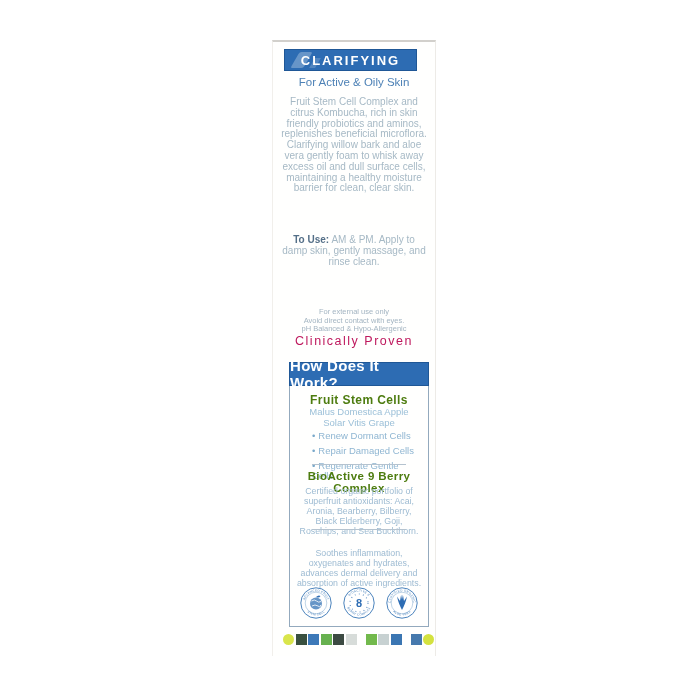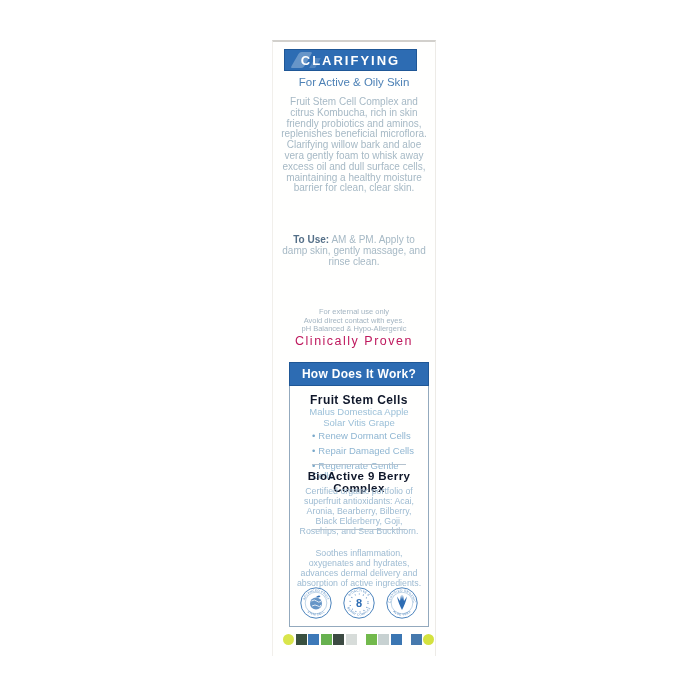--- a/index.html
+++ b/index.html
@@ -24,22 +24,22 @@
   .p-use{top:193px;left:8px;width:146px;}
   .p-use b{color:#546f88;font-weight:bold;}
   .fine{position:absolute;left:0;top:266px;width:100%;text-align:center;color:#a4b5c2;
         font-size:7.5px;line-height:8.6px;}
   .clinically{position:absolute;left:0;top:292px;width:100%;text-align:center;color:#be185d;
         font-size:12.5px;letter-spacing:1.5px;}
   .hiw-box{position:absolute;left:16px;top:320px;width:140px;height:265px;
         border:1px solid #93a9bd;box-sizing:border-box;background:#fffffe;}
   .hiw-header{position:absolute;left:-1px;top:-1px;width:140px;height:24px;background:#2d6cb3;
         border:1px solid #1f5796;box-sizing:border-box;display:flex;align-items:center;justify-content:center;}
-  .hiw-header-text{color:#fff;font-weight:bold;font-size:12px;letter-spacing:.3px;}
-  .sec-title{position:absolute;left:0;width:100%;text-align:center;color:#0f172a;
+  .hiw-header-text{color:#fff;font-weight:bold;font-size:15px;letter-spacing:.3px;}
+  .sec-title{position:absolute;left:0;width:100%;text-align:center;color:#4d7c0f;
         font-weight:bold;letter-spacing:.4px;}
   .t1{top:30px;font-size:12px;}
   .t2{top:107px;font-size:11.5px;}
   .t3{top:171px;font-size:11px;}
   .sec-sub{position:absolute;left:10px;top:44px;width:118px;text-align:center;
         color:#9cc0d8;font-size:9.5px;line-height:10.5px;}
   .bullets{position:absolute;left:22px;top:68px;width:110px;}
   .bullet-row{color:#8fb6d2;font-size:9.5px;line-height:10px;margin-bottom:5px;}
   .bullet-dot{color:#7aa9ca;margin-right:3px;}
   .divider{position:absolute;left:22px;width:94px;border-top:1px solid #b5c3cf;}

